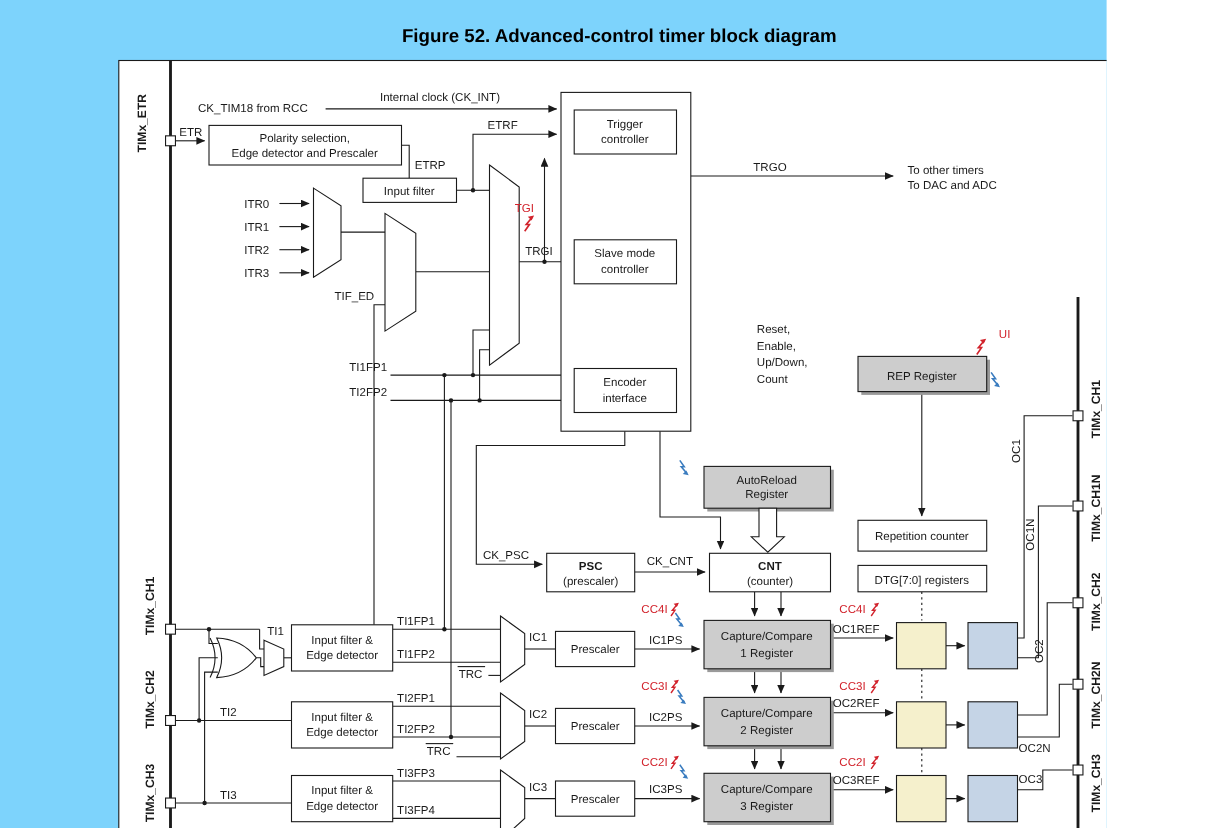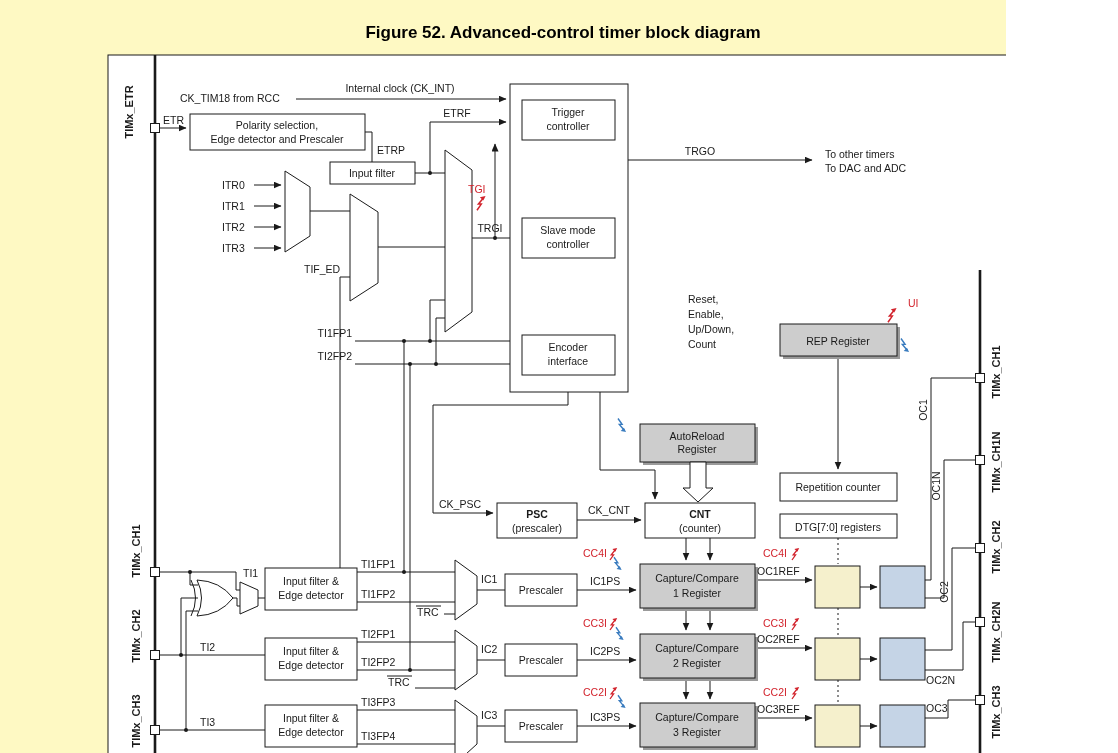--- a/index.html
+++ b/index.html
@@ -1,16 +1,16 @@
 <!DOCTYPE html>
 <html><head>
 <meta charset="utf-8">
 <style>
   html,body{margin:0;padding:0;background:#fff;}
-  #stage{position:relative;width:1006px;height:753px;background:#fef9c3;overflow:hidden;
+  #stage{position:relative;width:1006px;height:753px;background:#7dd3fc;overflow:hidden;
          font-family:"Liberation Sans", sans-serif;}
   svg{position:absolute;left:0;top:0;}
   .t  {font:10.5px "Liberation Sans", sans-serif; fill:#1a1a1a;}
   .tb {font-weight:bold;}
   .tm {text-anchor:middle;}
   .te {text-anchor:end;}
   .red{fill:#d2232c;}
   .pinlab{font:bold 11px "Liberation Sans", sans-serif; fill:#1a1a1a;}
   .title{font:bold 17px "Liberation Sans", sans-serif; fill:#000; text-anchor:middle;}
   .wire{stroke:#1a1a1a;stroke-width:1;fill:none;}

